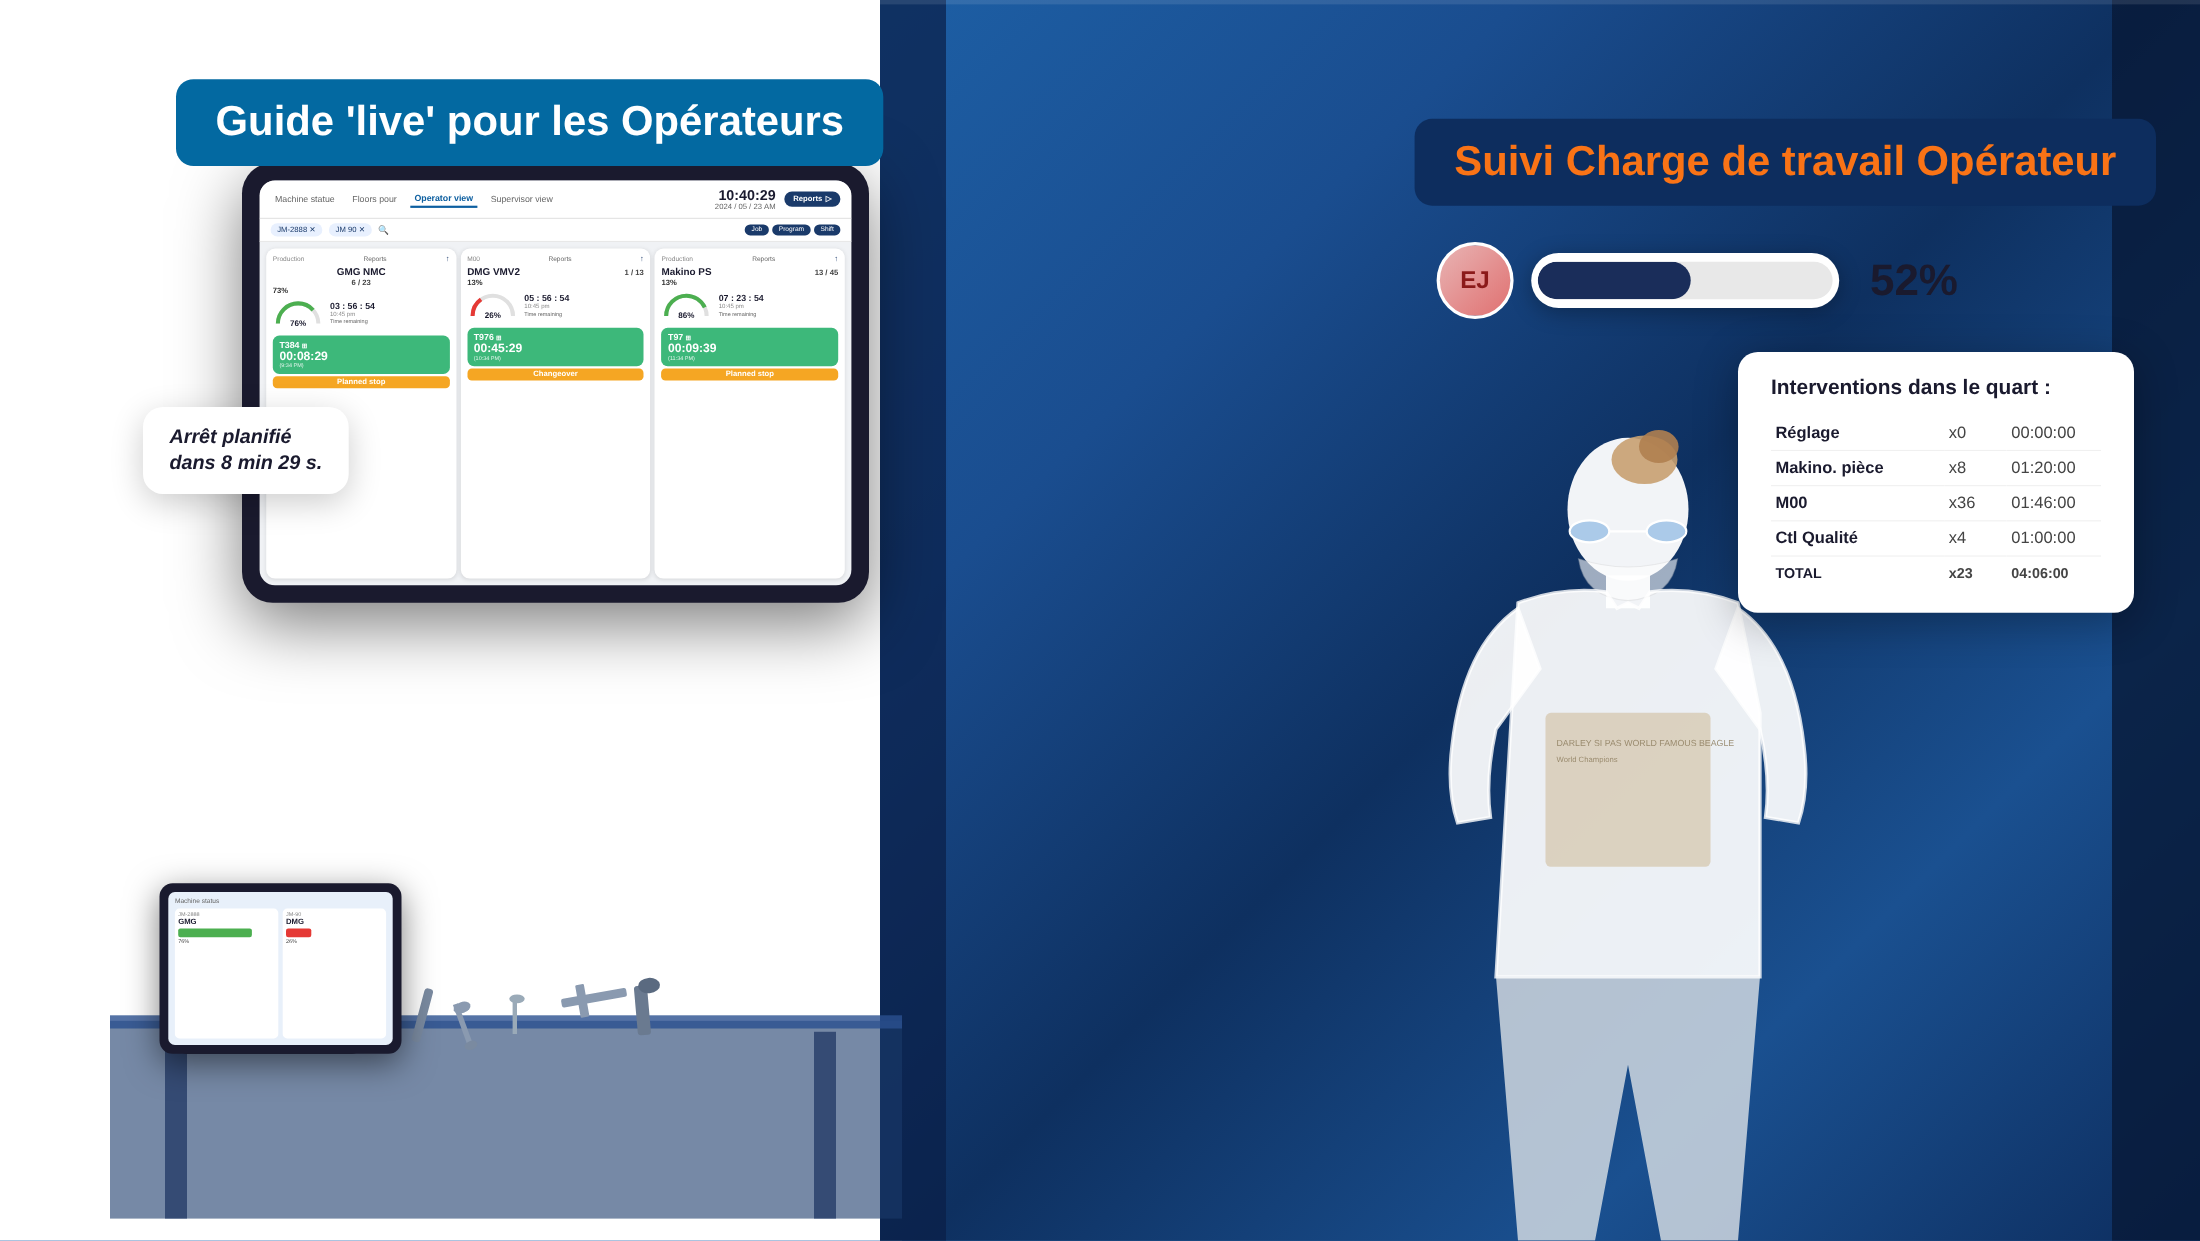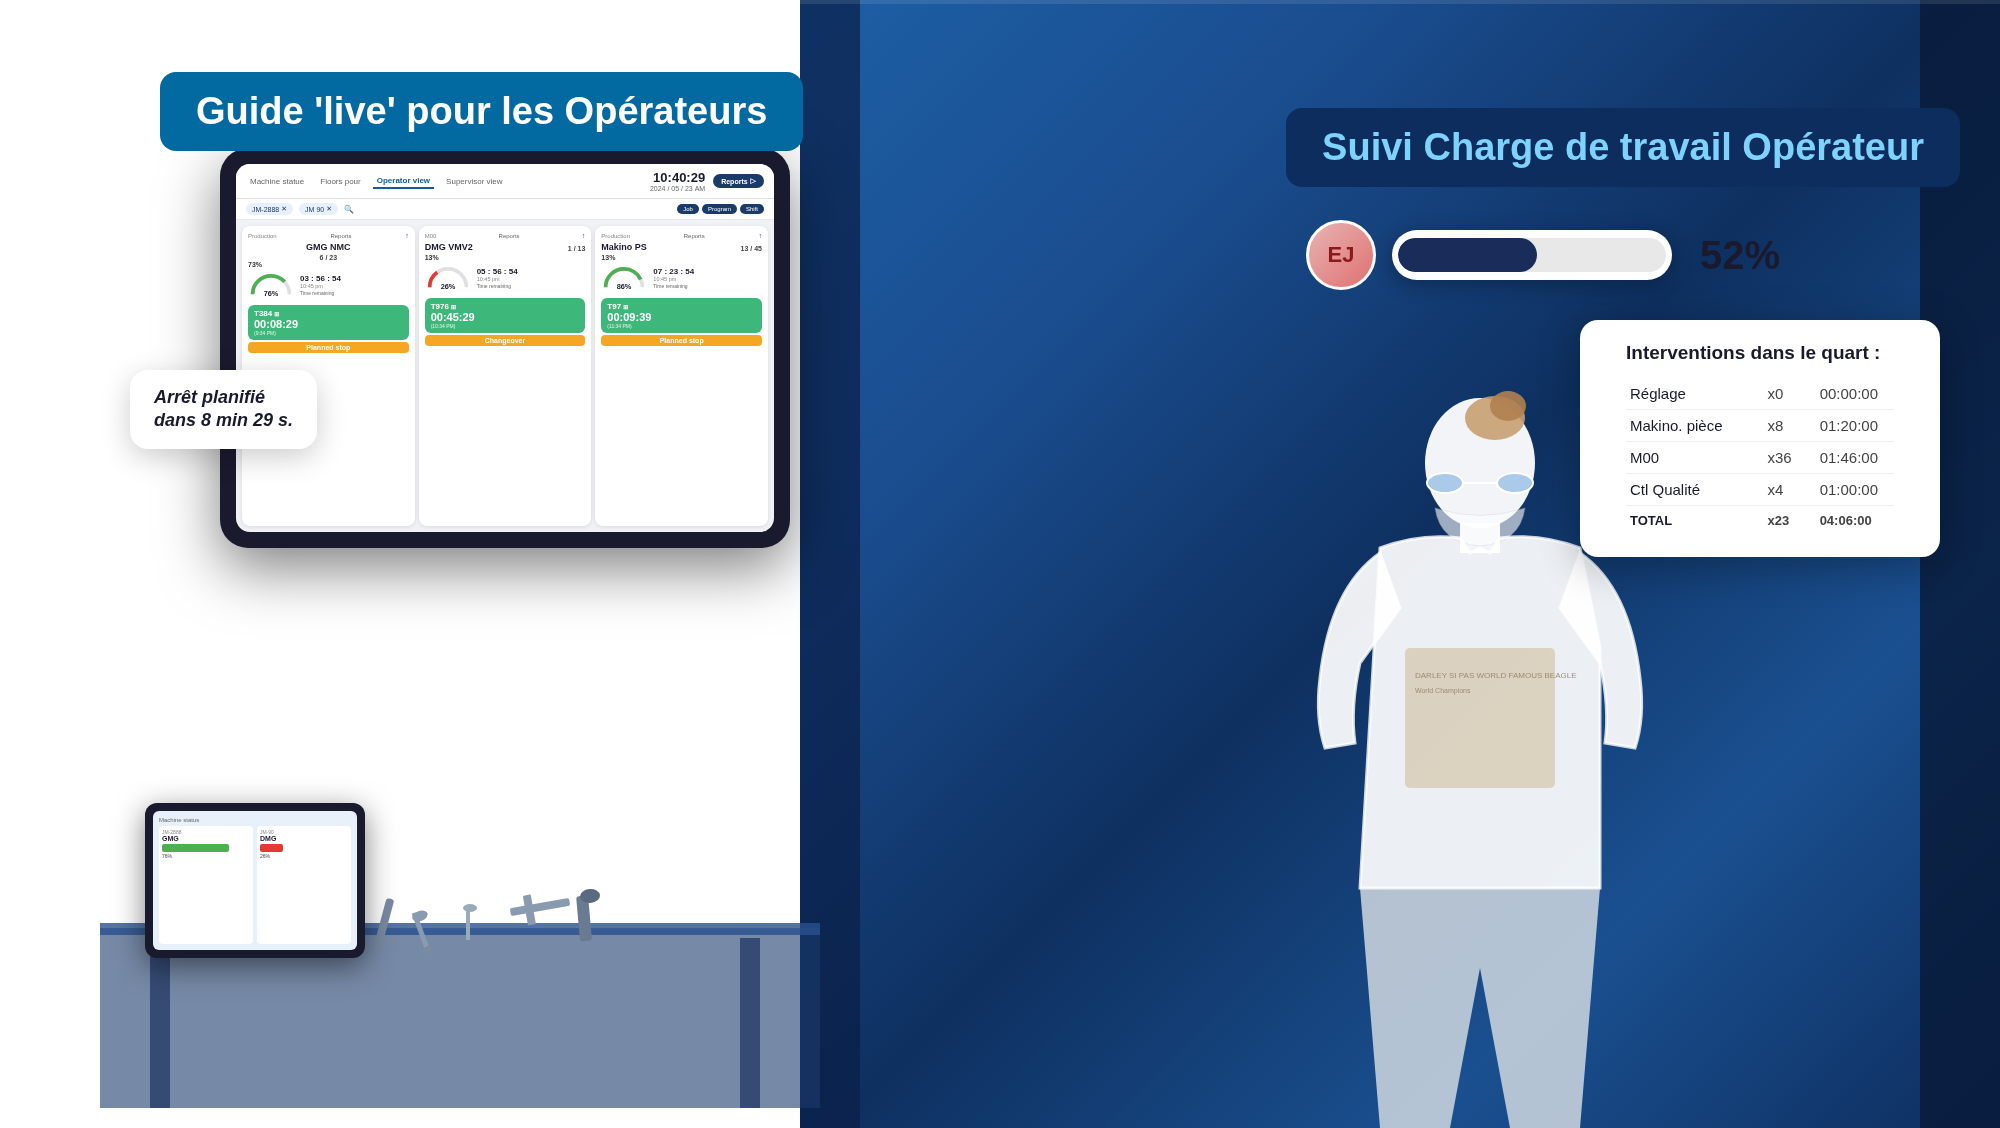--- a/index.html
+++ b/index.html
@@ -48,21 +48,21 @@
       z-index: 10;
       white-space: nowrap;
     }
 
     
     .title-suivi {
       position: absolute;
       right: 40px;
       top: 108px;
       background: #0d2d5e;
-      color: #7dd3fc;
+      color: #f97316;
       font-size: 38px;
       font-weight: 900;
       padding: 18px 36px;
       border-radius: 16px;
       z-index: 10;
       white-space: nowrap;
     }
 
     
     .tablet-frame {
@@ -400,21 +400,21 @@
       white-space: nowrap;
     }
 
     
     .interventions-card {
       position: absolute;
       right: 60px;
       top: 320px;
       background: white;
       border-radius: 18px;
-      padding: 22px 46px;
+      padding: 22px 30px;
       box-shadow: 0 8px 40px rgba(0,0,0,0.3);
       z-index: 10;
       min-width: 360px;
     }
 
     .interventions-title {
       font-size: 19px;
       font-weight: 800;
       color: #1a1a2e;
       margin-bottom: 14px;
@@ -433,21 +433,21 @@
       border-bottom: none;
     }
 
     .int-table td {
       padding: 7px 4px;
       font-size: 15px;
       color: #1a1a2e;
     }
 
     .int-table td:first-child {
-      font-weight: 400;
+      font-weight: 700;
       padding-right: 20px;
     }
 
     .int-table td:nth-child(2) {
       color: #444;
       padding-right: 16px;
     }
 
     .int-table td:nth-child(3) {
       color: #444;

